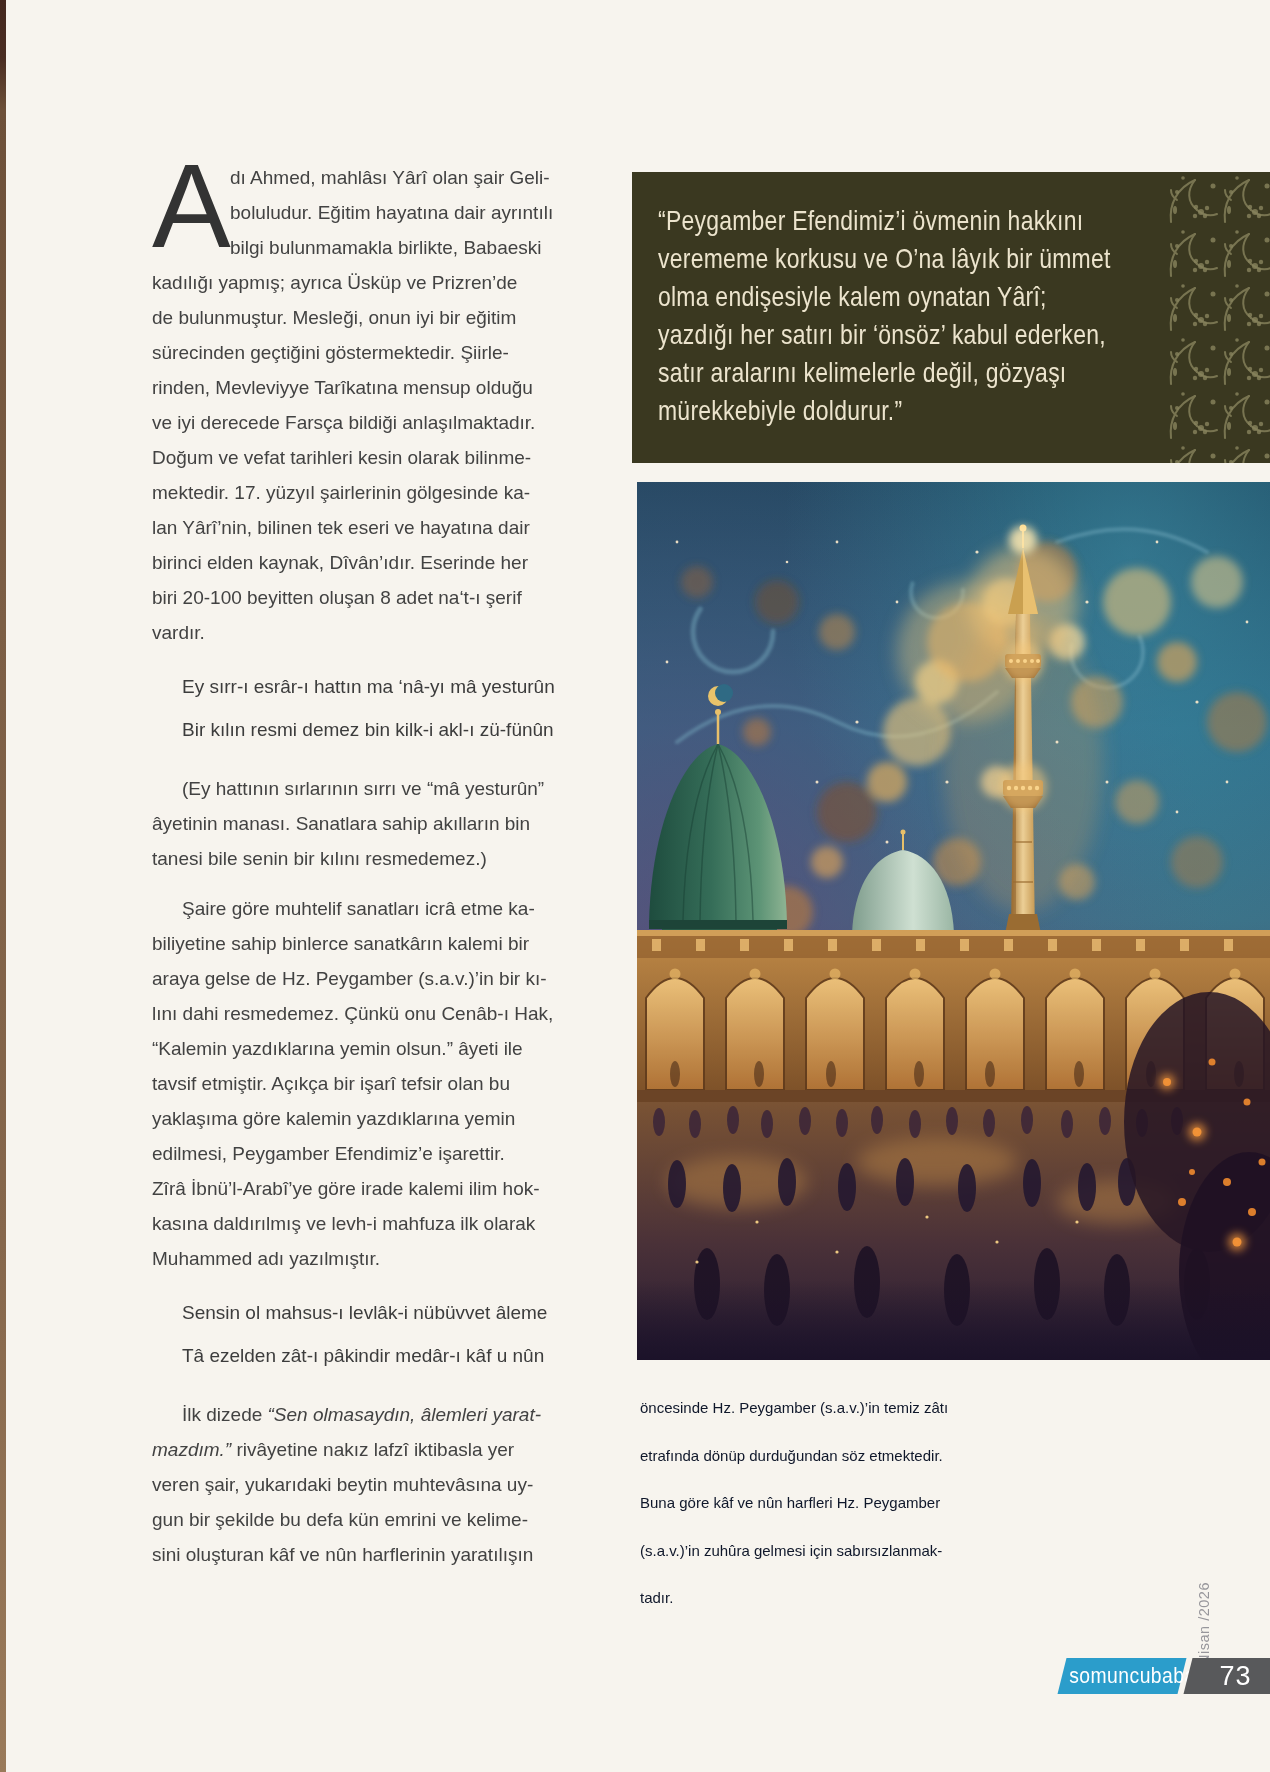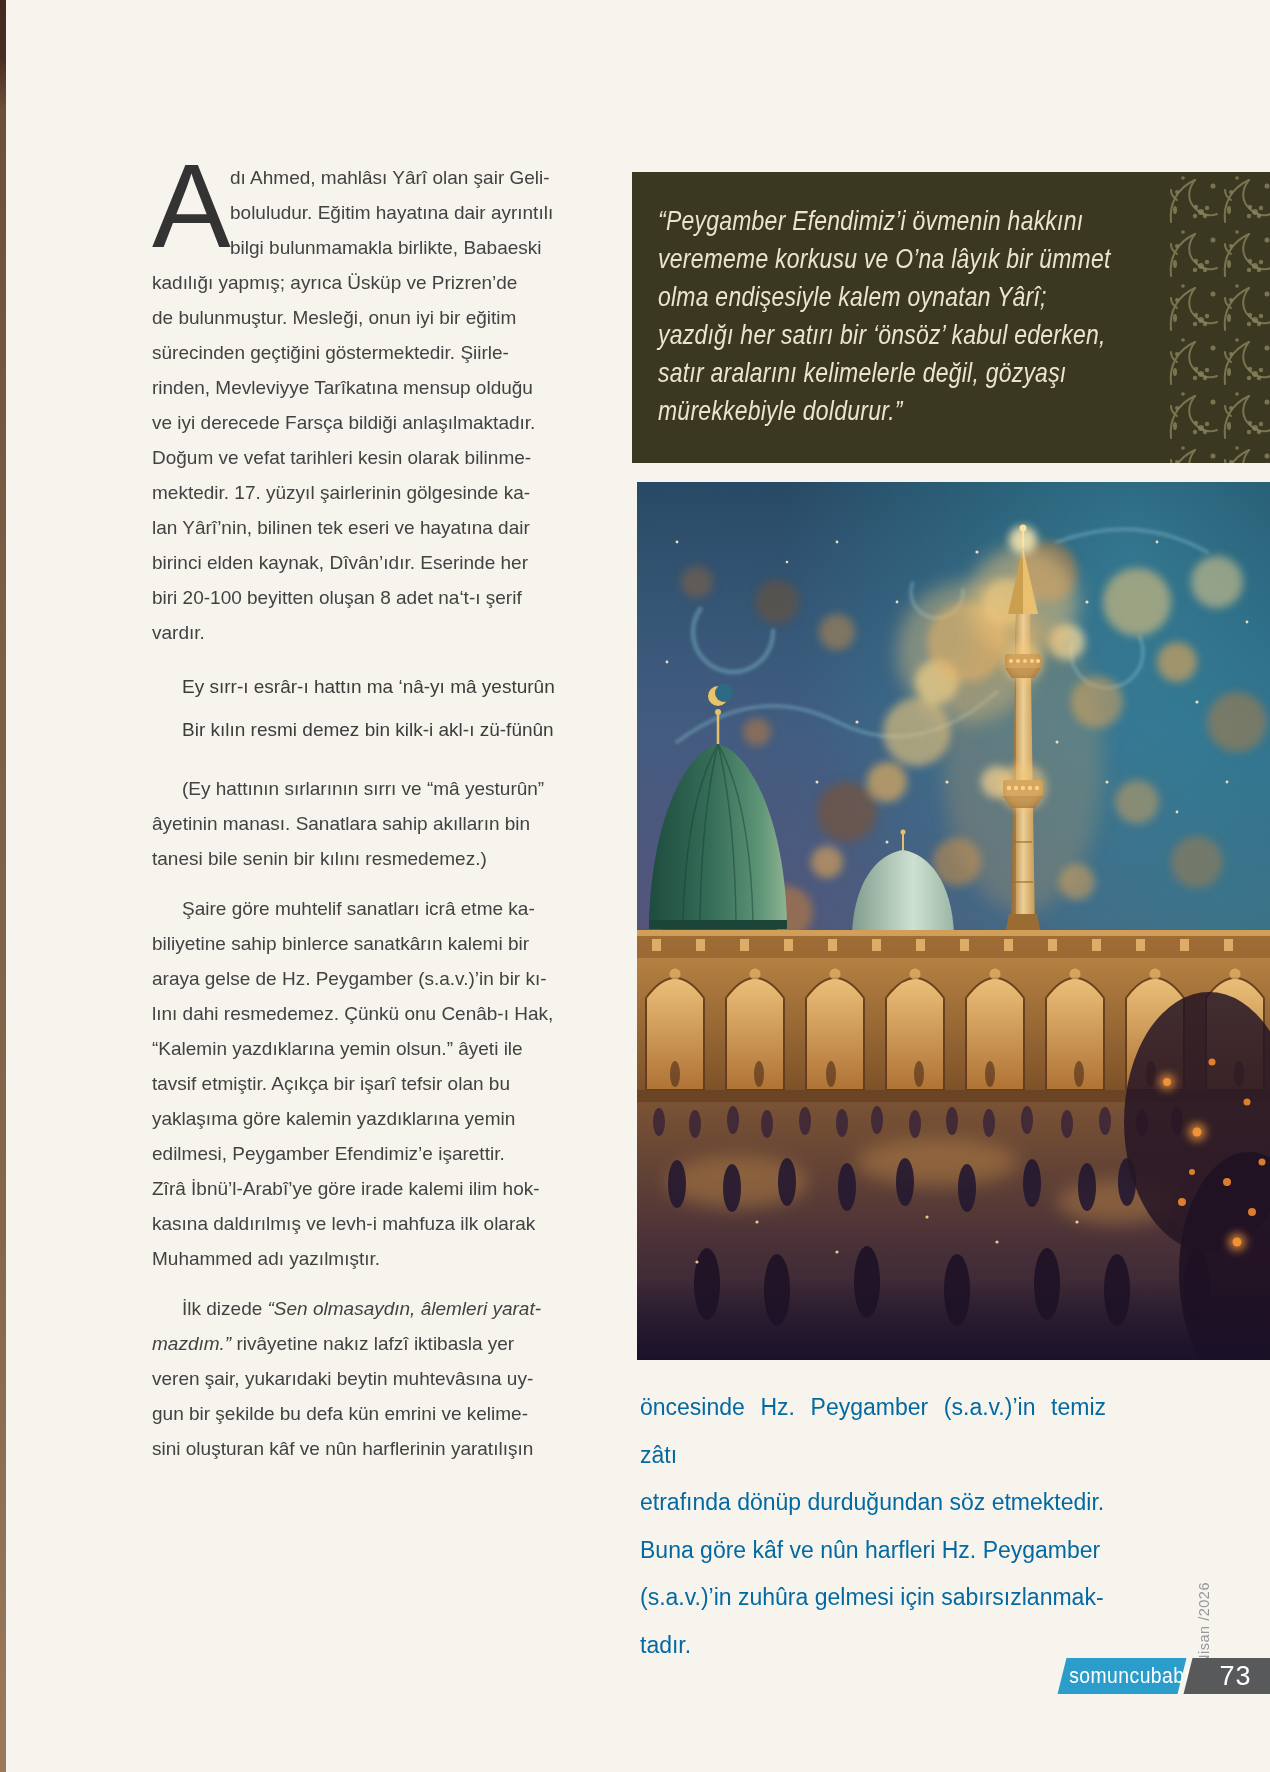--- a/index.html
+++ b/index.html
@@ -14,30 +14,30 @@
   .col-left{position:absolute;left:152px;top:160px;width:448px;
     font-size:19px;line-height:35px;text-align:justify;color:#424242;}
   .col-left p{margin:0 0 15px 0;white-space:pre-line;text-indent:30px;}
   .col-left p.first{text-indent:0;}
   .dropcap{float:left;font-size:118px;line-height:92px;height:102px;width:78px;
     color:#333;letter-spacing:-2px;}
   .couplet{line-height:43px;margin:6px 0 20px 30px !important;
     text-indent:0 !important;color:#3c3c3c;}
   .italic{font-style:italic;}
   
-  .quote-box{position:absolute;left:632px;top:172px;width:638px;height:291px;background:#3a3820;font-style:italic;}
+  .quote-box{position:absolute;left:632px;top:172px;width:638px;height:291px;background:#3a3820;}
   .quote-text{position:absolute;left:26px;top:30px;width:122%;
     transform:scaleX(.82);transform-origin:0 0;
     white-space:pre-line;font-size:28px;line-height:38px;color:#ece4cd;letter-spacing:.3px;}
   .floral{position:absolute;right:0;top:0;height:100%;}
   
   .artwork{position:absolute;left:637px;top:482px;width:633px;height:878px;margin:0;}
   
   .col-right{position:absolute;left:640px;top:1384px;width:466px;
-    font-size:23px;line-height:47.5px;white-space:pre-line;text-align:justify;color:#0369a1;}
+    font-size:15px;line-height:47.5px;white-space:pre-line;text-align:justify;color:#0f172a;}
   
   .issue-vertical{position:absolute;left:1196px;top:1582px;
     writing-mode:vertical-rl;transform:rotate(180deg);
     font-size:14.5px;color:#97969b;letter-spacing:.5px;white-space:nowrap;}
   .brand-tab{position:absolute;left:1062px;top:1658px;width:120px;height:36px;
     background:#2b9dcb;transform:skewX(-14deg);}
   .pagenum-tab{position:absolute;left:1188px;top:1658px;width:95px;height:36px;
     background:#58595b;transform:skewX(-14deg);}
   .unskew{display:block;transform:skewX(14deg);text-align:center;line-height:36px;color:#ffffff;}
   .brand-tab .unskew{font-size:22px;letter-spacing:.5px;transform:skewX(14deg) scaleX(.88);}
@@ -74,20 +74,22 @@
 biliyetine sahip binlerce sanatkârın kalemi bir
 araya gelse de Hz. Peygamber (s.a.v.)’in bir kı-
 lını dahi resmedemez. Çünkü onu Cenâb-ı Hak,
 “Kalemin yazdıklarına yemin olsun.” âyeti ile
 tavsif etmiştir. Açıkça bir işarî tefsir olan bu
 yaklaşıma göre kalemin yazdıklarına yemin
 edilmesi, Peygamber Efendimiz’e işarettir.
 Zîrâ İbnü’l-Arabî’ye göre irade kalemi ilim hok-
 kasına daldırılmış ve levh-i mahfuza ilk olarak
 Muhammed adı yazılmıştır.</p>
+    <p class="couplet">Sensin ol mahsus-ı levlâk-i nübüvvet âleme
+Tâ ezelden zât-ı pâkindir medâr-ı kâf u nûn</p>
     <p><span>İlk dizede </span><span class="italic">“Sen olmasaydın, âlemleri yarat-
 mazdım.”</span><span> rivâyetine nakız lafzî iktibasla yer
 veren şair, yukarıdaki beytin muhtevâsına uy-
 gun bir şekilde bu defa kün emrini ve kelime-
 sini oluşturan kâf ve nûn harflerinin yaratılışın</span></p>
   </main>
 
   <aside class="quote-box">
     <div class="quote-text">“Peygamber Efendimiz’i övmenin hakkını
 verememe korkusu ve O’na lâyık bir ümmet

